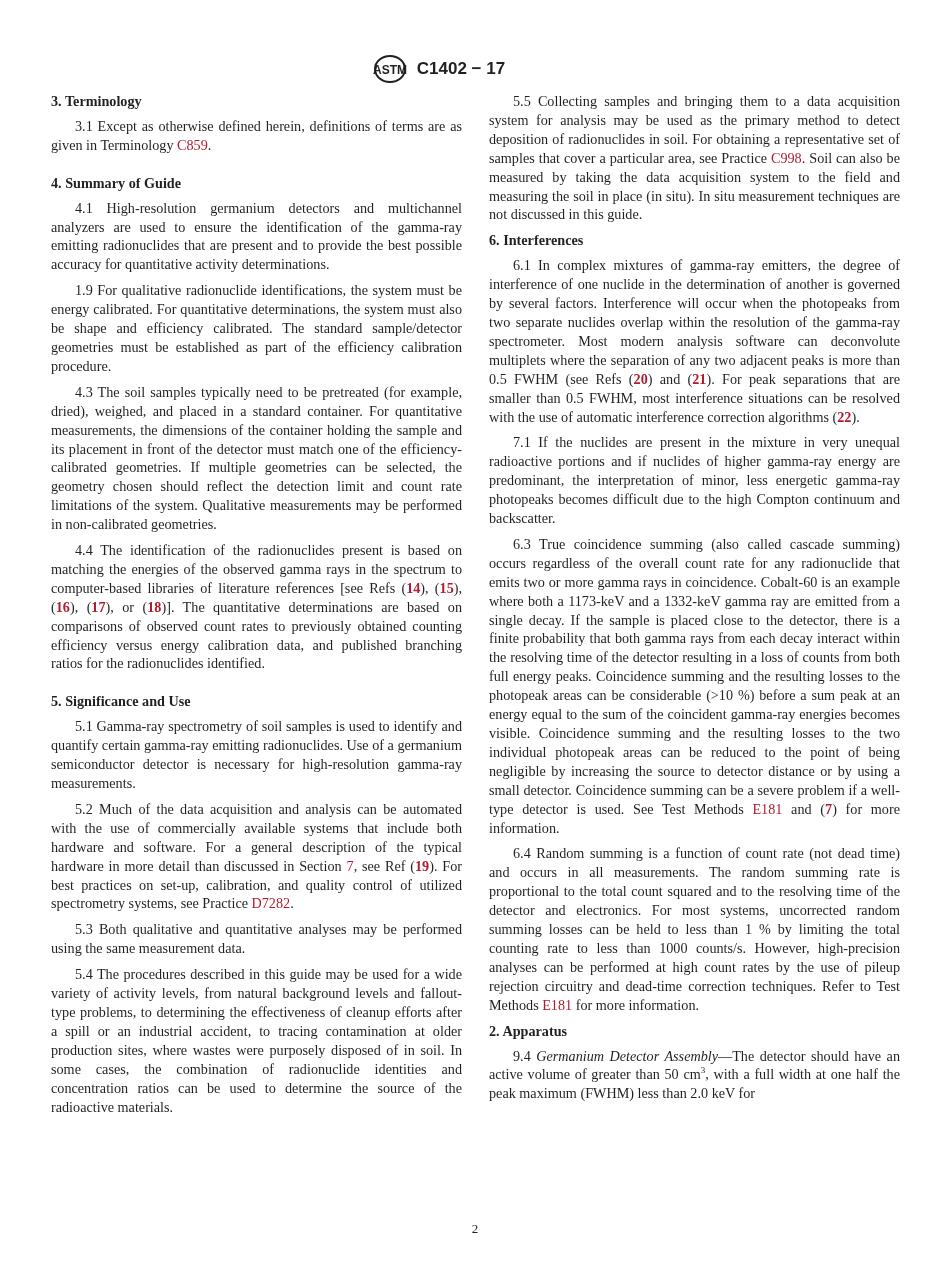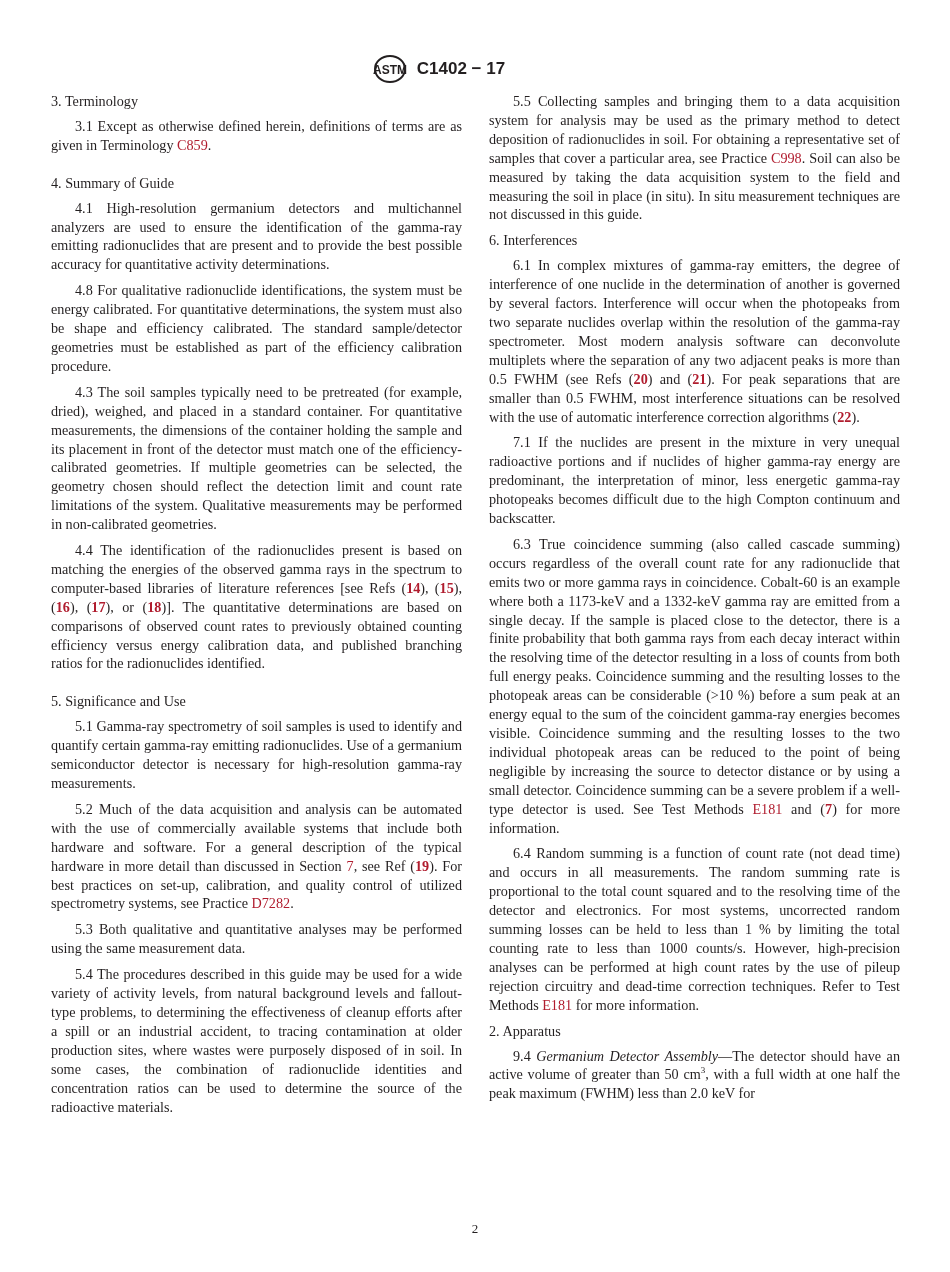--- a/index.html
+++ b/index.html
@@ -3,21 +3,21 @@
 <meta charset="utf-8">
 <style>
   html, body { margin:0; padding:0; background:#fff; }
   body { width:950px; height:1272px; position:relative; font-family:"Liberation Serif", "DejaVu Serif", serif; color:#231f20; }
   .header { position:absolute; top:54px; left:0; width:878px; text-align:center; }
   .header .logo { display:inline-block; vertical-align:middle; width:34px; height:30px; margin-right:6px; }
   .header .code { display:inline-block; vertical-align:middle; font-family:"Liberation Sans", sans-serif; font-weight:bold; font-size:17px; }
   .col { position:absolute; top:92px; width:411px; font-size:14.2px; line-height:18.9px; }
   .col.left { left:51px; }
   .col.right { left:489px; }
-  h3 { font-size:14.2px; font-weight:normal; margin:0 0 6px 0; line-height:18.9px; }
+  h3 { font-size:14.2px; font-weight:bold; margin:0 0 6px 0; line-height:18.9px; }
   p { margin:0 0 7px 0; text-align:justify; text-indent:24px; }
   .gap { height:12px; }
   .link { color:#b01c2e; }
   .ref { color:#b01c2e; font-weight:bold;margin-top:20px; }
   i { font-style:italic; }
   sup { font-size:9px; vertical-align:super; line-height:0; }
   .pagenum { position:absolute; top:1221px; left:0; width:950px; text-align:center; font-size:13px; }
 </style>
 </head>
 <body>
@@ -29,21 +29,21 @@
   </svg>
   <span class="code">C1402 − 17</span>
 </div>
 
 <div class="col left" id="left">
     <h3>3.  Terminology</h3>
     <p><span>3.1 Except as otherwise defined herein, definitions of terms are as given in Terminology </span><a class="link">C859</a><span>.</span></p>
     <div class="gap"></div>
     <h3>4.  Summary of Guide</h3>
     <p><span>4.1 High-resolution germanium detectors and multichannel analyzers are used to ensure the identification of the gamma-ray emitting radionuclides that are present and to provide the best possible accuracy for quantitative activity determinations.</span></p>
-    <p><span>4.8 For qualitative radionuclide identifications, the system must be energy calibrated. For quantitative determinations, the system must also be shape and efficiency calibrated. The standard sample/detector geometries must be established as part of the efficiency calibration procedure.</span></p>
+    <p><span>1.9 For qualitative radionuclide identifications, the system must be energy calibrated. For quantitative determinations, the system must also be shape and efficiency calibrated. The standard sample/detector geometries must be established as part of the efficiency calibration procedure.</span></p>
     <p><span>4.3 The soil samples typically need to be pretreated (for example, dried), weighed, and placed in a standard container. For quantitative measurements, the dimensions of the container holding the sample and its placement in front of the detector must match one of the efficiency-calibrated geometries. If multiple geometries can be selected, the geometry chosen should reflect the detection limit and count rate limitations of the system. Qualitative measurements may be performed in non-calibrated geometries.</span></p>
     <p><span>4.4 The identification of the radionuclides present is based on matching the energies of the observed gamma rays in the spectrum to computer-based libraries of literature references [see Refs (</span><a class="ref">14</a><span>), (</span><a class="ref">15</a><span>), (</span><a class="ref">16</a><span>), (</span><a class="ref">17</a><span>), or (</span><a class="ref">18</a><span>)]. The quantitative determinations are based on comparisons of observed count rates to previously obtained counting efficiency versus energy calibration data, and published branching ratios for the radionuclides identified.</span></p>
     <div class="gap"></div>
     <h3>5.  Significance and Use</h3>
     <p><span>5.1 Gamma-ray spectrometry of soil samples is used to identify and quantify certain gamma-ray emitting radionuclides. Use of a germanium semiconductor detector is necessary for high-resolution gamma-ray measurements.</span></p>
     <p><span>5.2 Much of the data acquisition and analysis can be automated with the use of commercially available systems that include both hardware and software. For a general description of the typical hardware in more detail than discussed in Section </span><a class="link">7</a><span>, see Ref (</span><a class="ref">19</a><span>). For best practices on set-up, calibration, and quality control of utilized spectrometry systems, see Practice </span><a class="link">D7282</a><span>.</span></p>
     <p><span>5.3 Both qualitative and quantitative analyses may be performed using the same measurement data.</span></p>
     <p><span>5.4 The procedures described in this guide may be used for a wide variety of activity levels, from natural background levels and fallout-type problems, to determining the effectiveness of cleanup efforts after a spill or an industrial accident, to tracing contamination at older production sites, where wastes were purposely disposed of in soil. In some cases, the combination of radionuclide identities and concentration ratios can be used to determine the source of the radioactive materials.</span></p>
   </div>
 <div class="col right" id="right">

